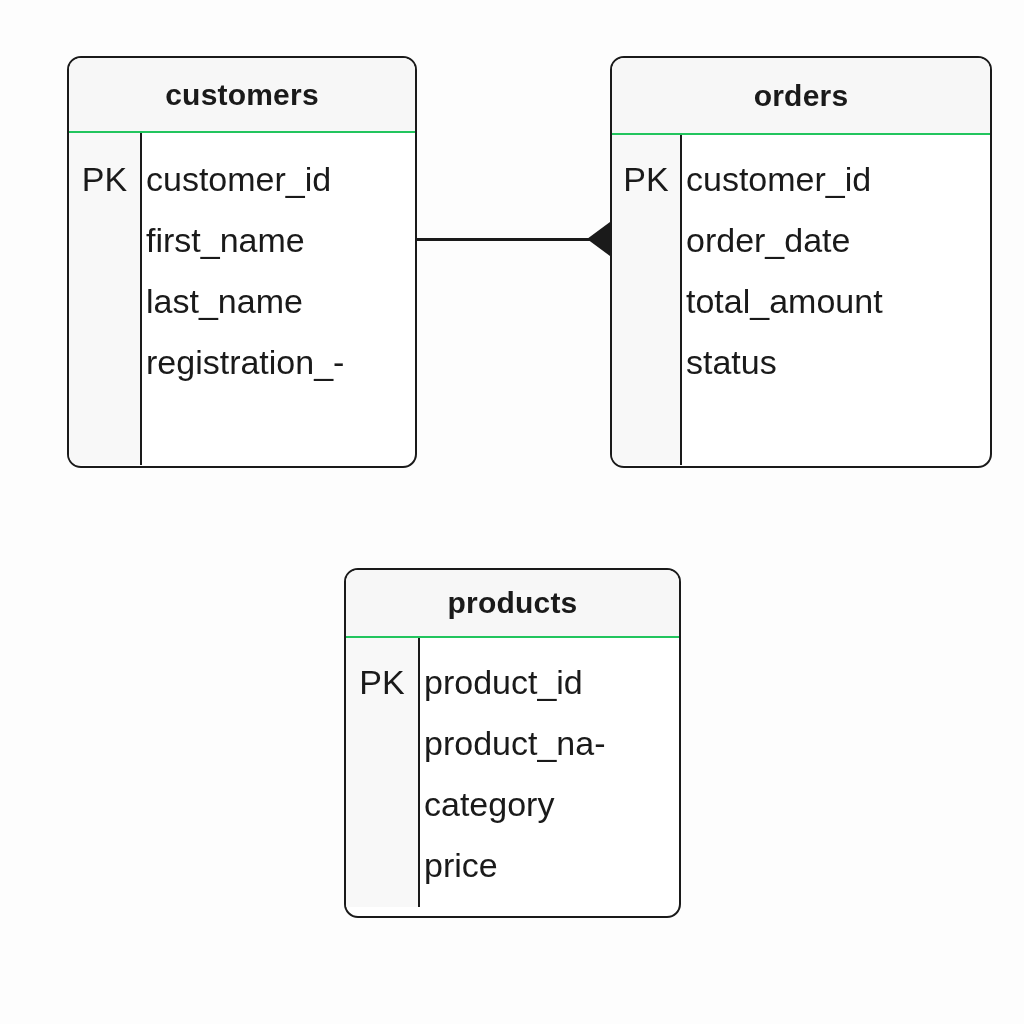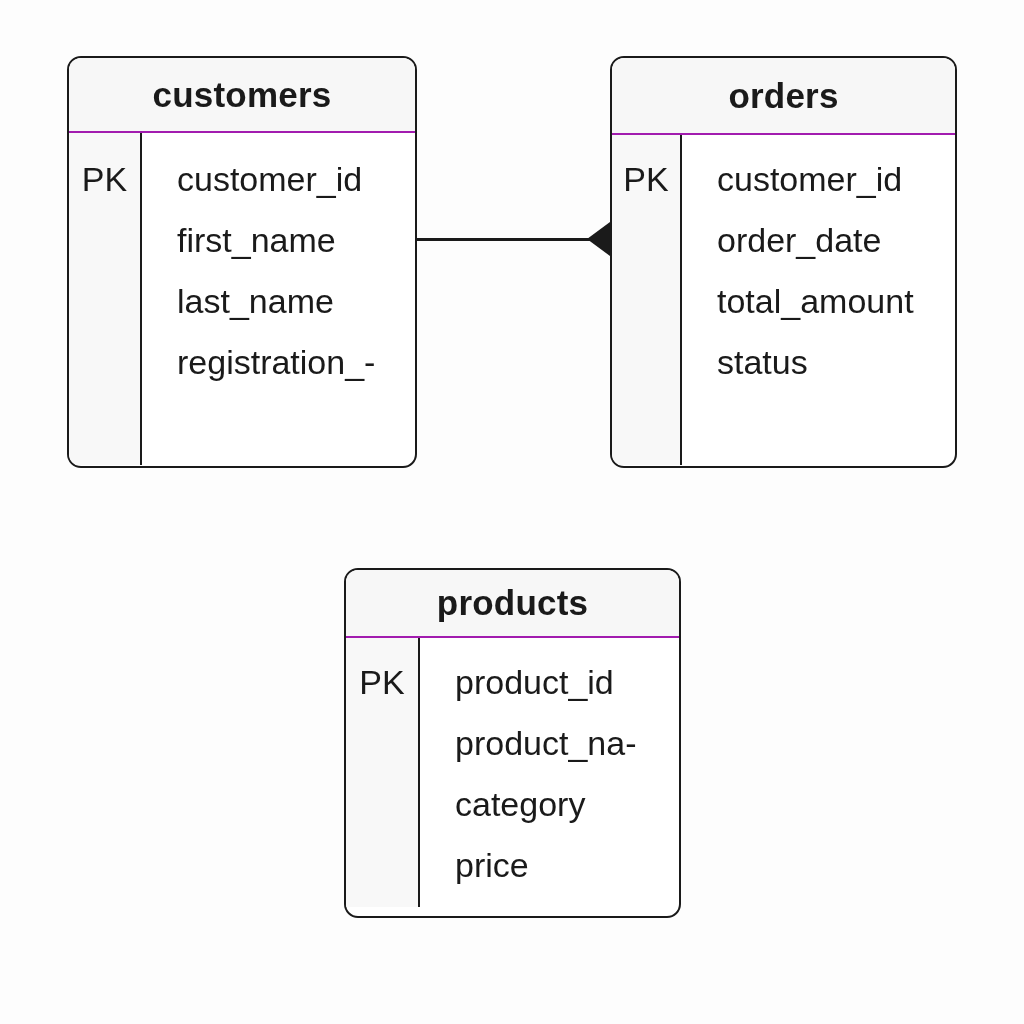--- a/index.html
+++ b/index.html
@@ -23,42 +23,42 @@
     position: absolute;
     box-sizing: border-box;
     background: #ffffff;
     border: 2.5px solid #1a1a1a;
     border-radius: 14px;
     overflow: hidden;
   }
   .tbl-header {
     box-sizing: border-box;
     background: #f7f7f7;
-    border-bottom: 2px solid #a21caf;
+    border-bottom: 2px solid #22c55e;
     display: flex;
     align-items: center;
     justify-content: center;
     font-weight: 700;
-    font-size: 35px;
+    font-size: 30px;
     letter-spacing: 0.2px;
   }
   .tbl-body {
     display: flex;
     align-items: stretch;
   }
   .pk-col {
     box-sizing: border-box;
     border-right: 2px solid #1a1a1a;
     background: #f8f8f8;
     flex: 0 0 auto;
   }
   .fields-col {
     flex: 1 1 auto;
     box-sizing: border-box;
-    padding-left: 35px;
+    padding-left: 4px;
   }
   .row {
     height: 61px;
     display: flex;
     align-items: center;
     font-size: 34px;
     white-space: nowrap;
   }
   .pk-col .row {
     justify-content: center;
@@ -98,21 +98,21 @@
       </div>
       <div class="fields-col" style="padding-top:16px;">
         <div class="row">customer_id</div>
         <div class="row">first_name</div>
         <div class="row">last_name</div>
         <div class="row">registration_-</div>
       </div>
     </div>
   </div>
 
-  <div class="tbl" style="left:610px; top:56px; width:347px; height:412px;">
+  <div class="tbl" style="left:610px; top:56px; width:382px; height:412px;">
     <div class="tbl-header" style="height:77px;">orders</div>
     <div class="tbl-body" style="height:330px;">
       <div class="pk-col" style="width:70px; padding-top:14px;">
         <div class="row">PK</div>
       </div>
       <div class="fields-col" style="padding-top:14px;">
         <div class="row">customer_id</div>
         <div class="row">order_date</div>
         <div class="row">total_amount</div>
         <div class="row">status</div>

